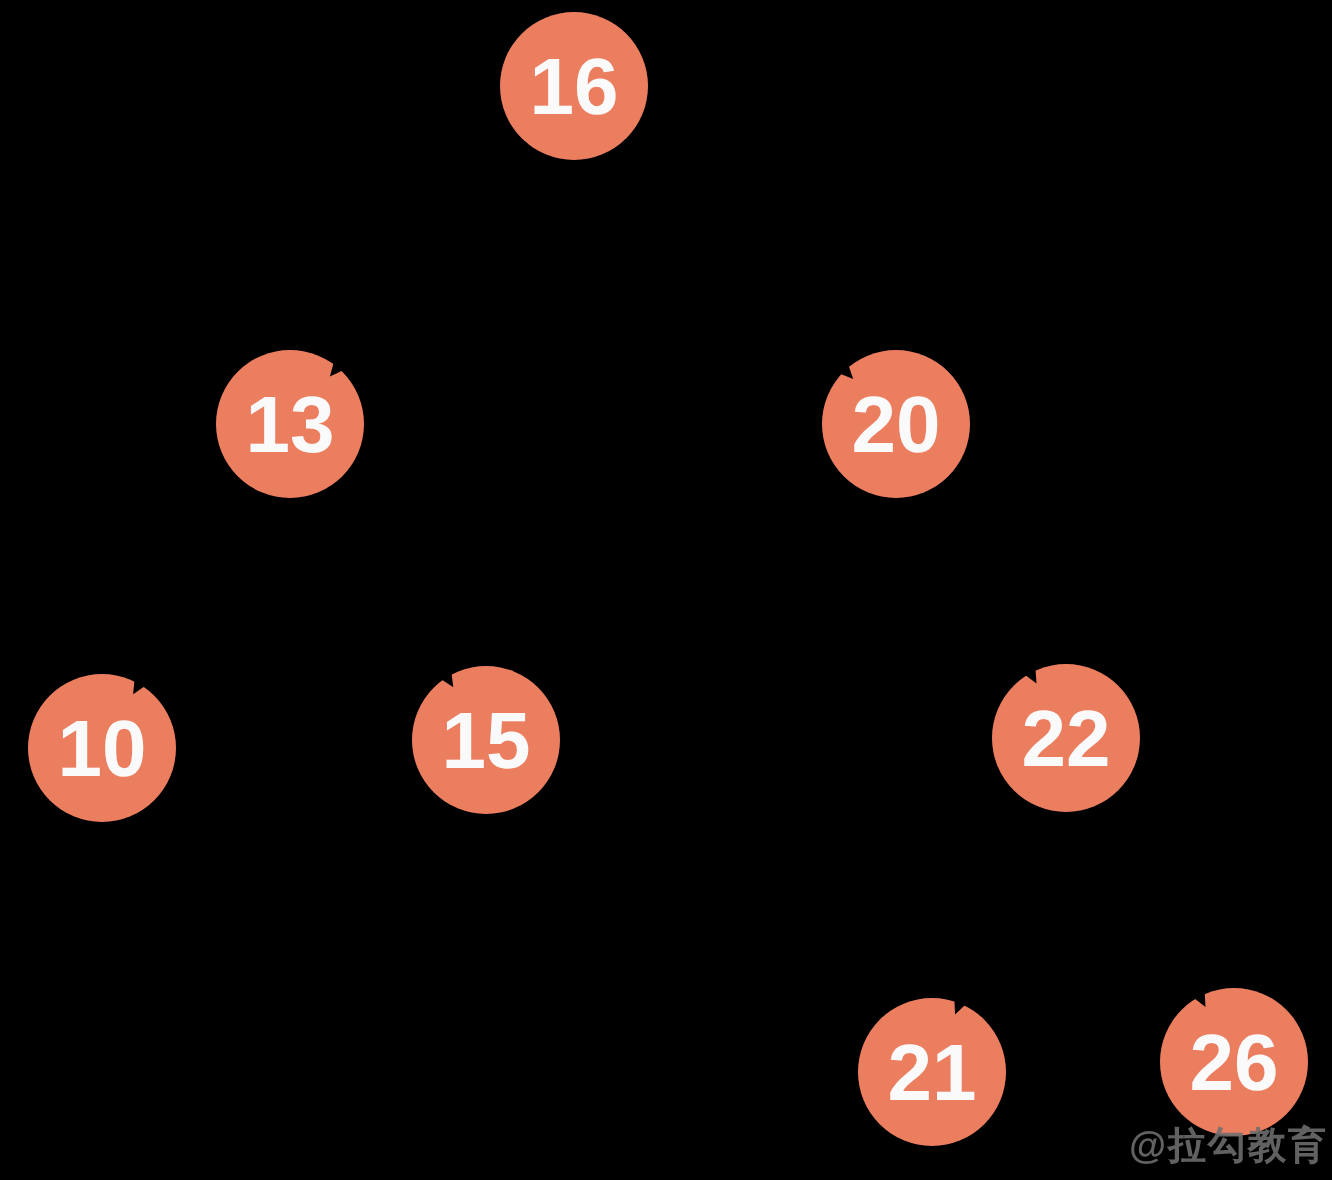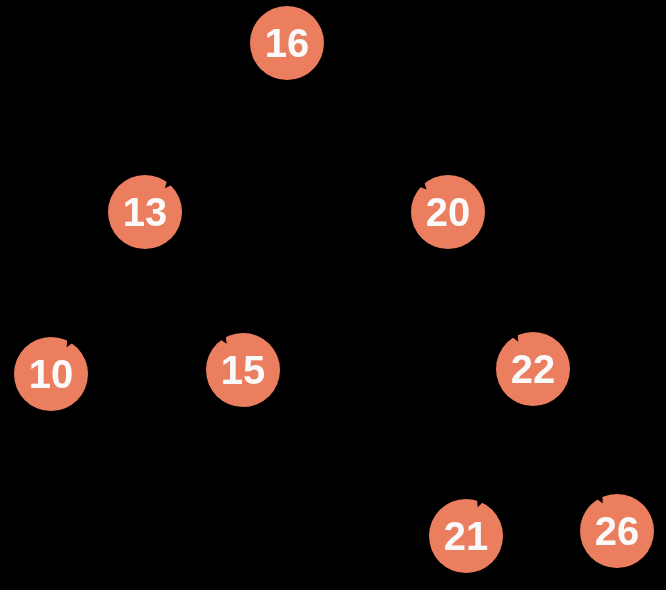--- a/index.html
+++ b/index.html
@@ -98,13 +98,14 @@
       </g>
       <g>
         <line x1="519.2230996408002" y1="403.33943820875174" x2="482.01099230934034" y2="496.0920042438831" stroke="#000000" stroke-width="2"></line>
         <polygon points="477.5428084090593,507.2291193386134 476.90648122425563,494.04408662292093 487.11550339442505,498.13992186484523" fill="#000000"></polygon>
       </g>
       <g>
         <line x1="550.031735084835" y1="401.8469176636104" x2="597.2063619284351" y2="492.82655514769607" stroke="#000000" stroke-width="2"></line>
         <polygon points="602.730167901895,503.4796095250832 592.323712005466,495.35829955219856 602.0890118514042,490.2948107431936" fill="#000000"></polygon>
       </g>
     </svg>
+  <div class="watermark">@拉勾教育</div>
 </div>
 
 </body></html>

